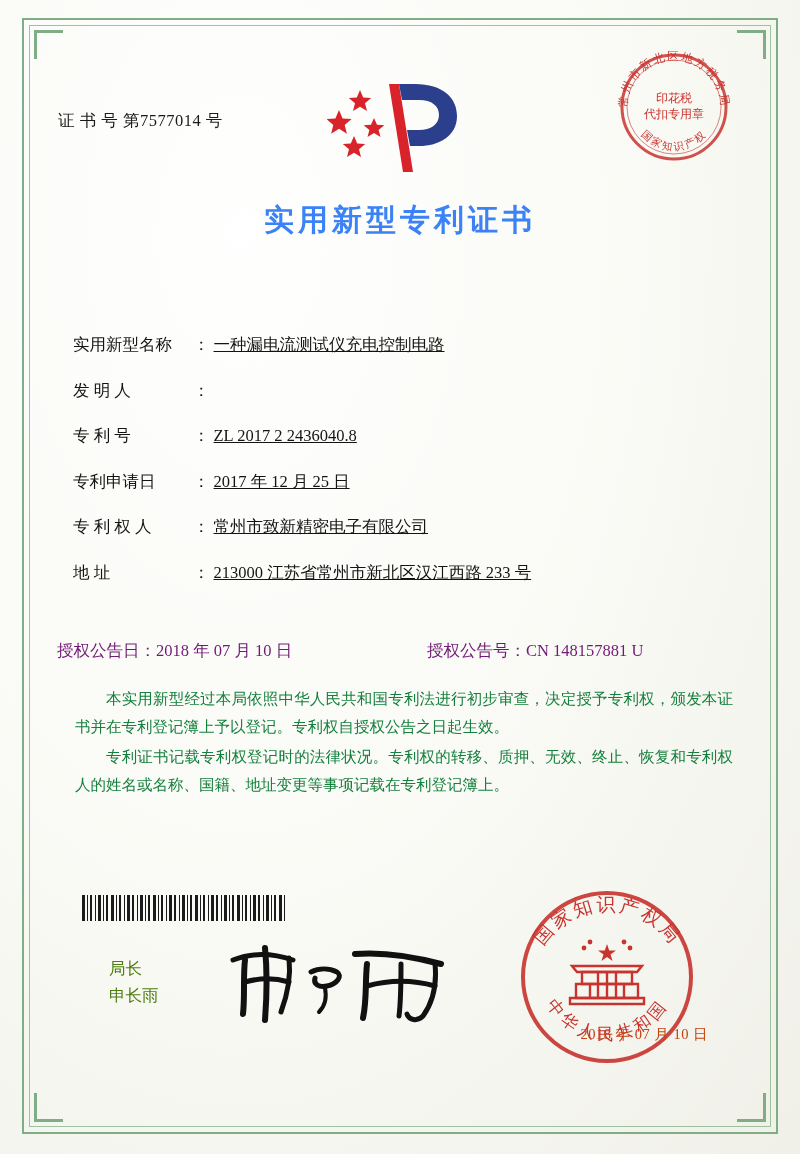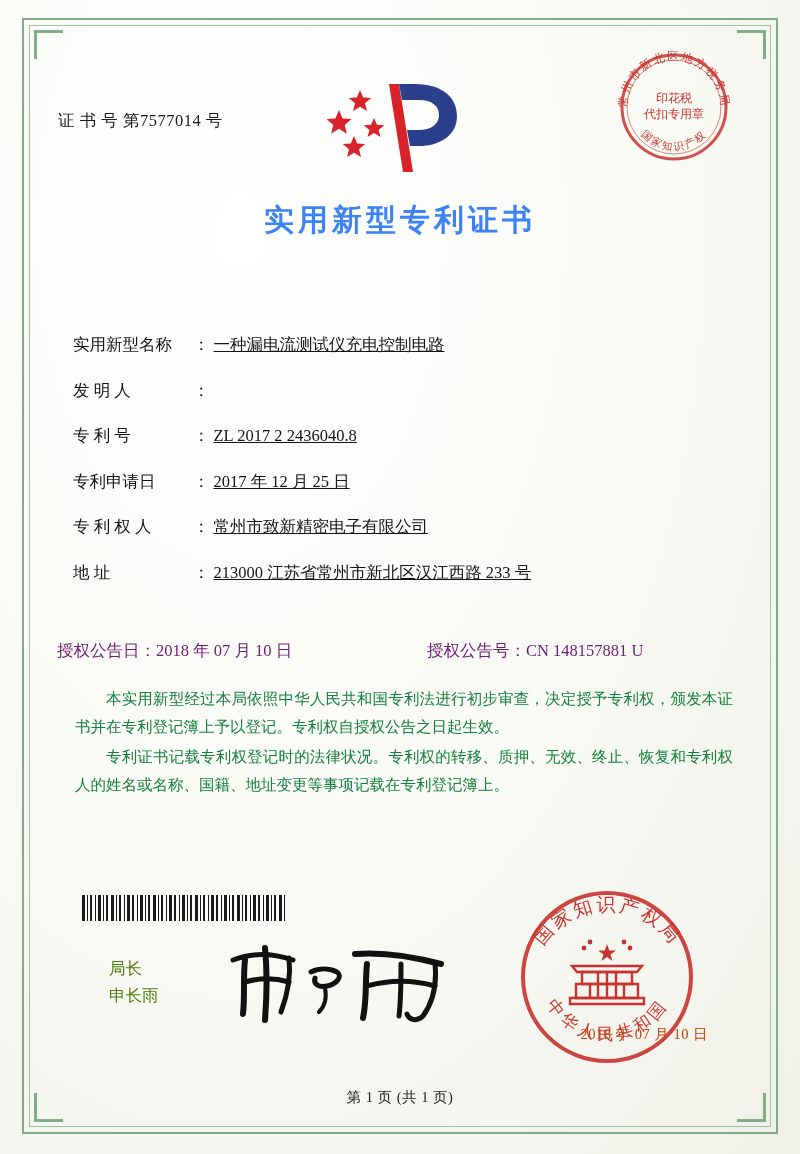--- a/index.html
+++ b/index.html
@@ -418,15 +418,14 @@
           <polygon points="97,64 99.2,70.5 106,70.5 100.5,74.6 102.6,81.1 97,77.1 91.4,81.1 93.5,74.6 88,70.5 94.8,70.5"></polygon>
           <circle cx="80" cy="62" r="2.4"></circle>
           <circle cx="74" cy="68" r="2.4"></circle>
           <circle cx="114" cy="62" r="2.4"></circle>
           <circle cx="120" cy="68" r="2.4"></circle>
         </g>
       </svg>
     </div>
     <div class="stamp-date">2018 年 07 月 10 日</div>
 
-    <div class="footer">第 1 页 (共 1 页)</div>
   </div>
 </div>
 
 </body></html>

